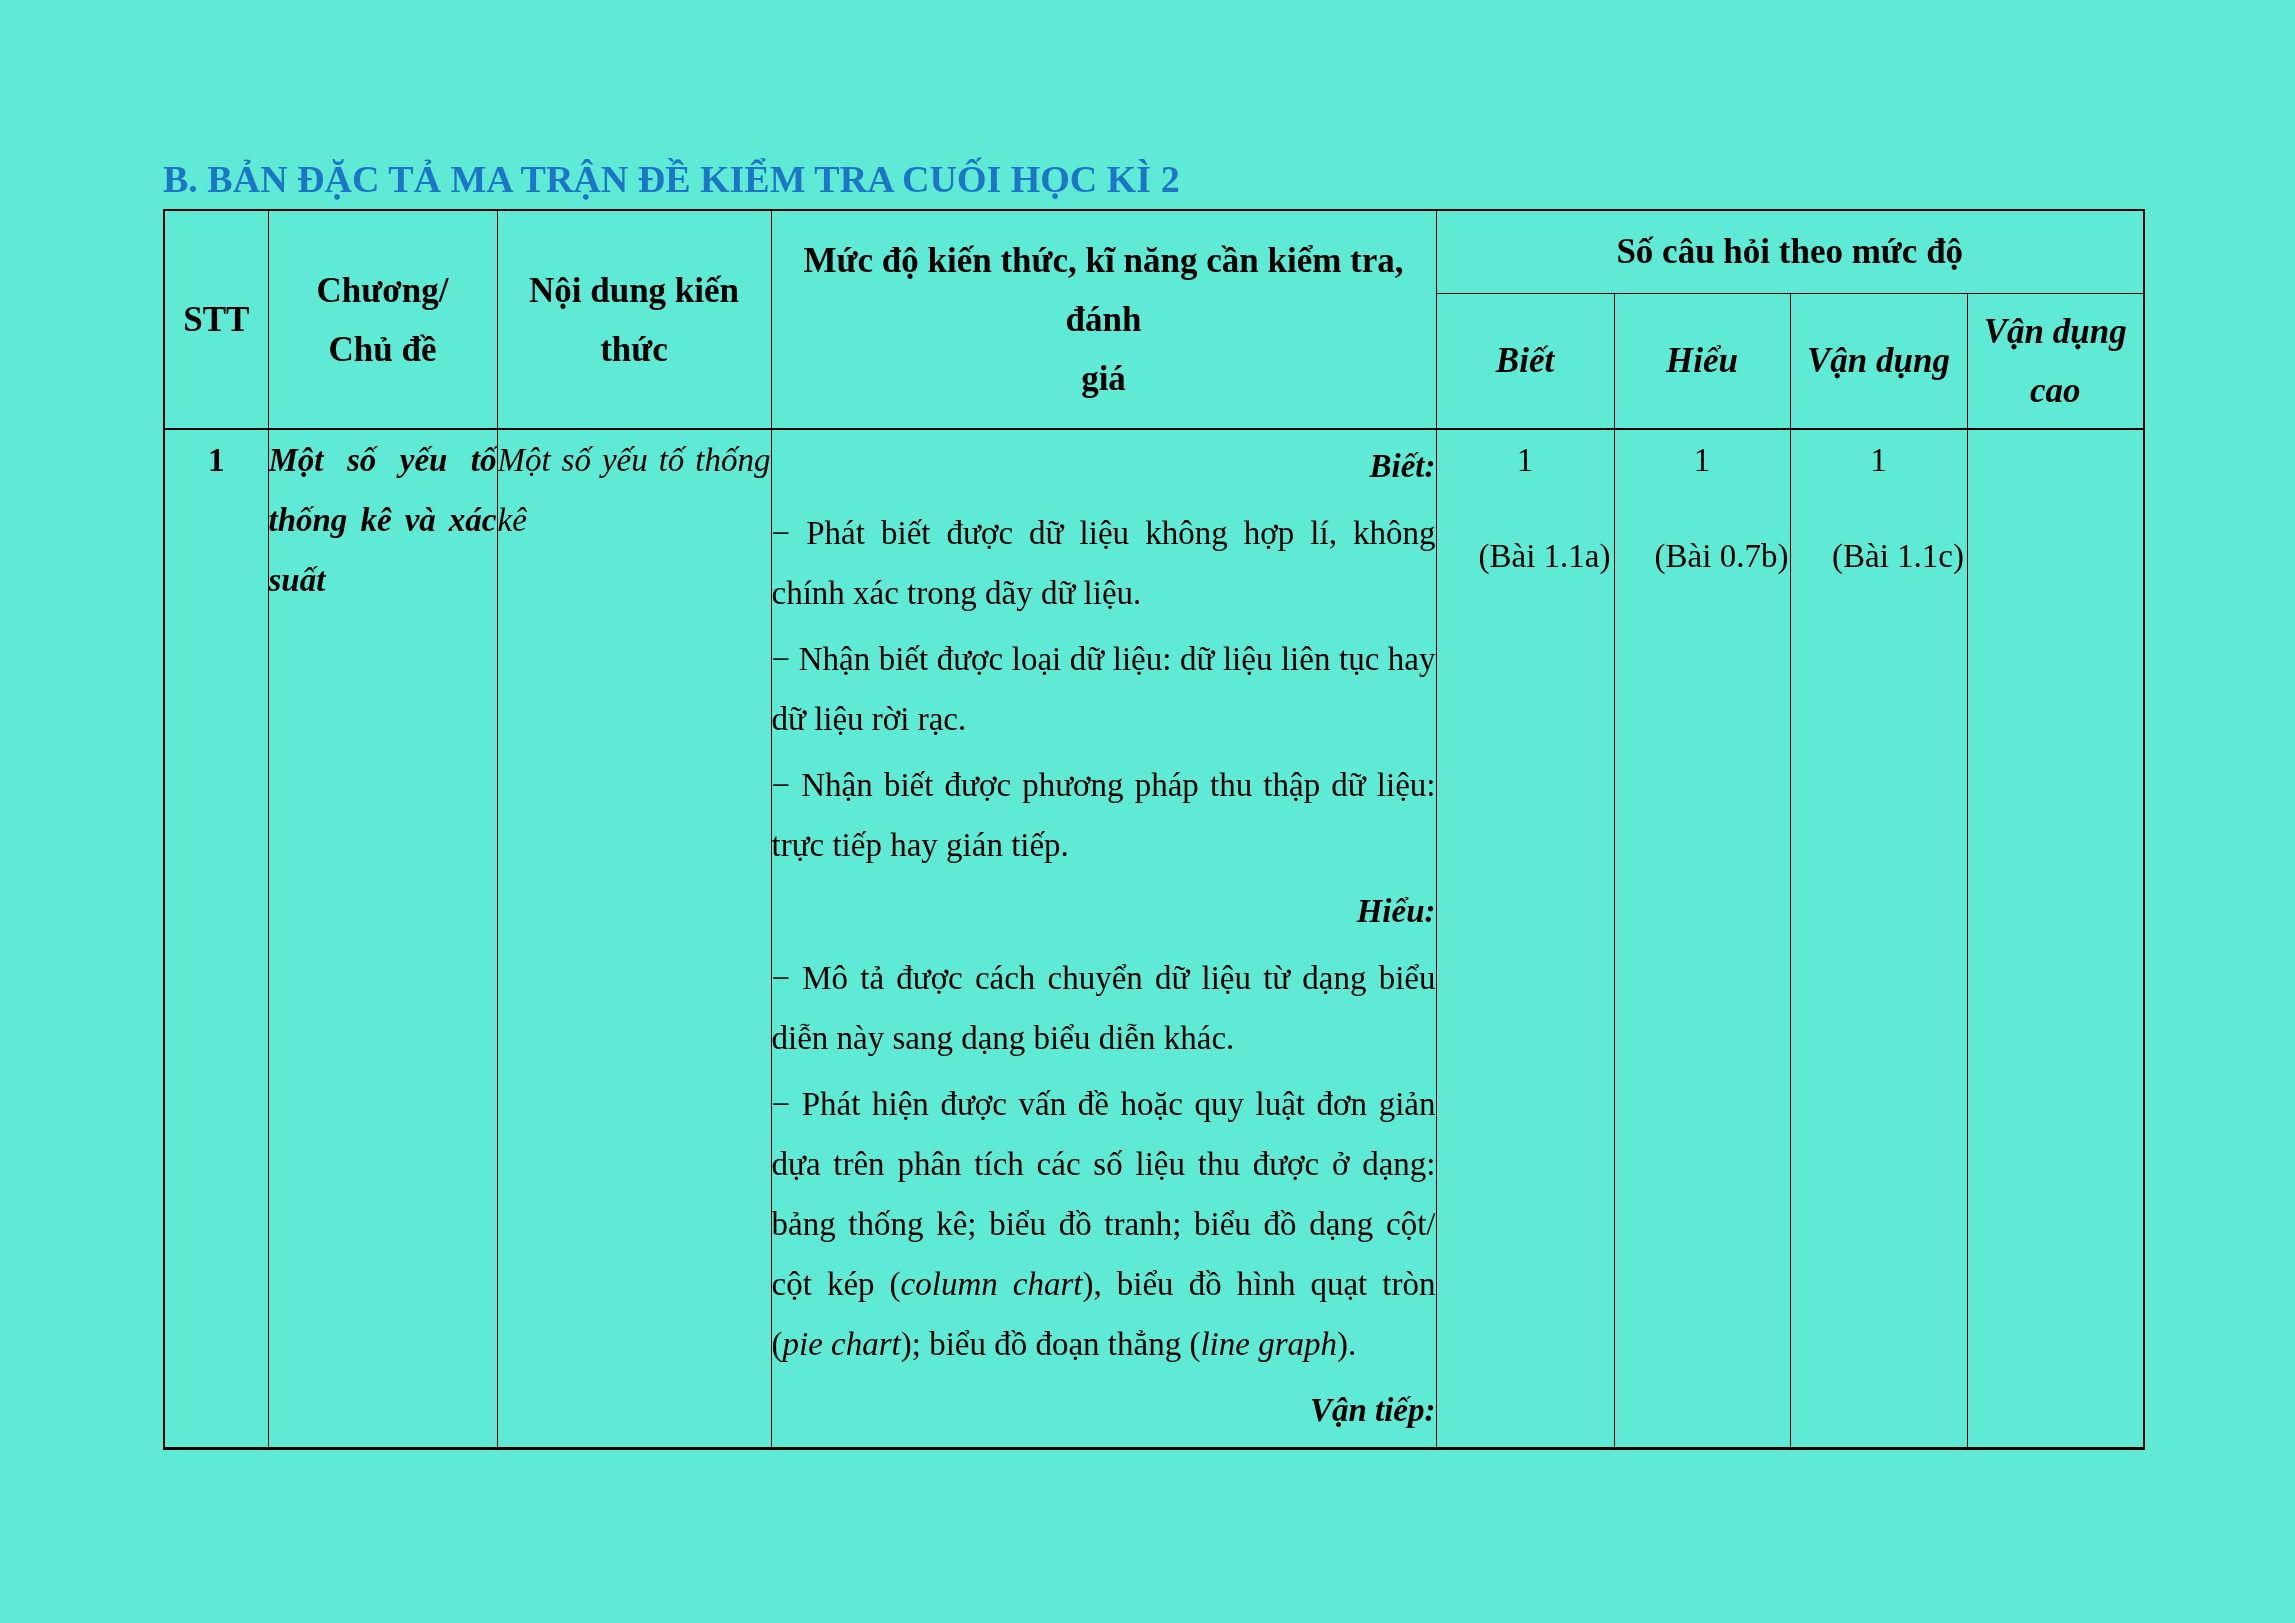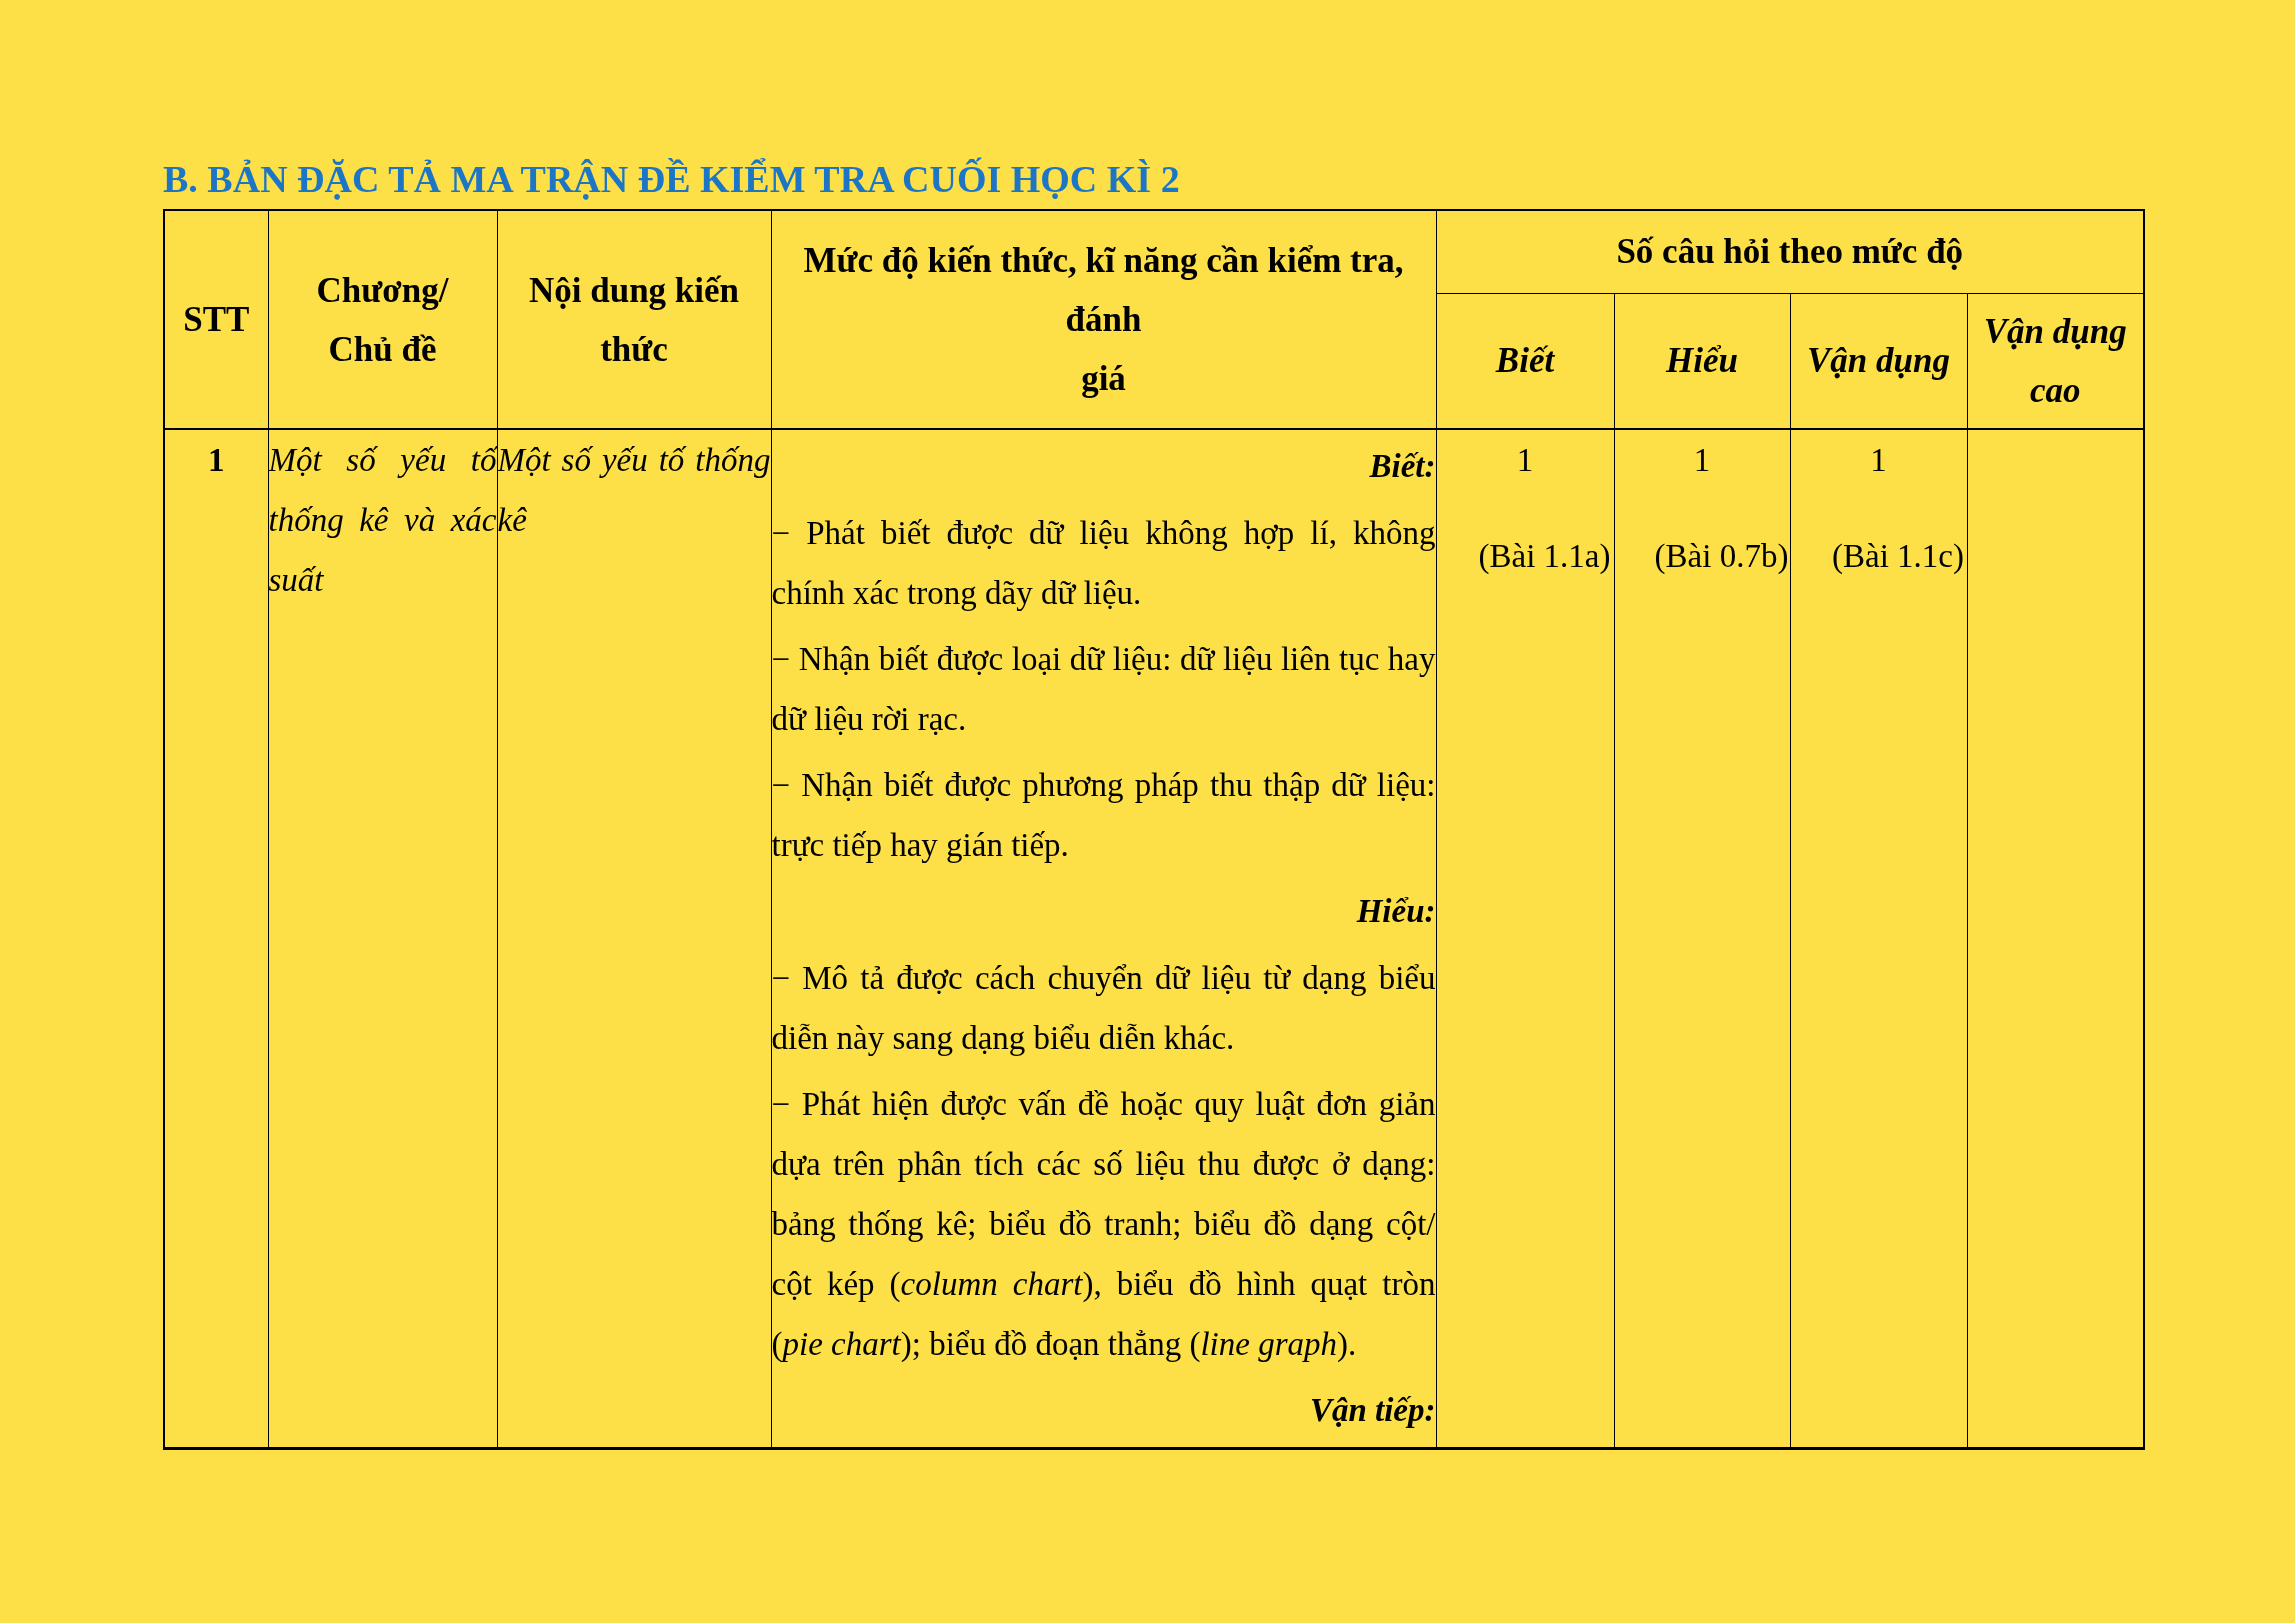--- a/index.html
+++ b/index.html
@@ -4,21 +4,21 @@
 <style>
   html, body {
     margin: 0;
     padding: 0;
     background: #ffffff;
   }
   .page {
     position: relative;
     width: 2295px;
     height: 1623px;
-    background: #fde047;
+    background: #5eead4;
     font-family: "Liberation Serif", serif;
     color: #000000;
     overflow: hidden;
   }
   .doc-title {
     position: absolute;
     left: 163px;
     top: 157px;
     margin: 0;
     font-size: 38px;
@@ -64,21 +64,21 @@
     font-size: 33px;
     vertical-align: top;
     line-height: 60px;
   }
   td.stt-cell {
     text-align: center;
     font-weight: bold;
     padding-top: 9.4px;
   }
   td.chapter-cell {
-    font-weight: normal;
+    font-weight: bold;
     font-style: italic;
     text-align: justify;
     padding: 9.4px 15.7px 0 17.3px;
     line-height: 63px;
   }
   td.content-cell {
     font-style: italic;
     text-align: justify;
     padding: 9.4px 14px 0 15.7px;
     line-height: 63px;

